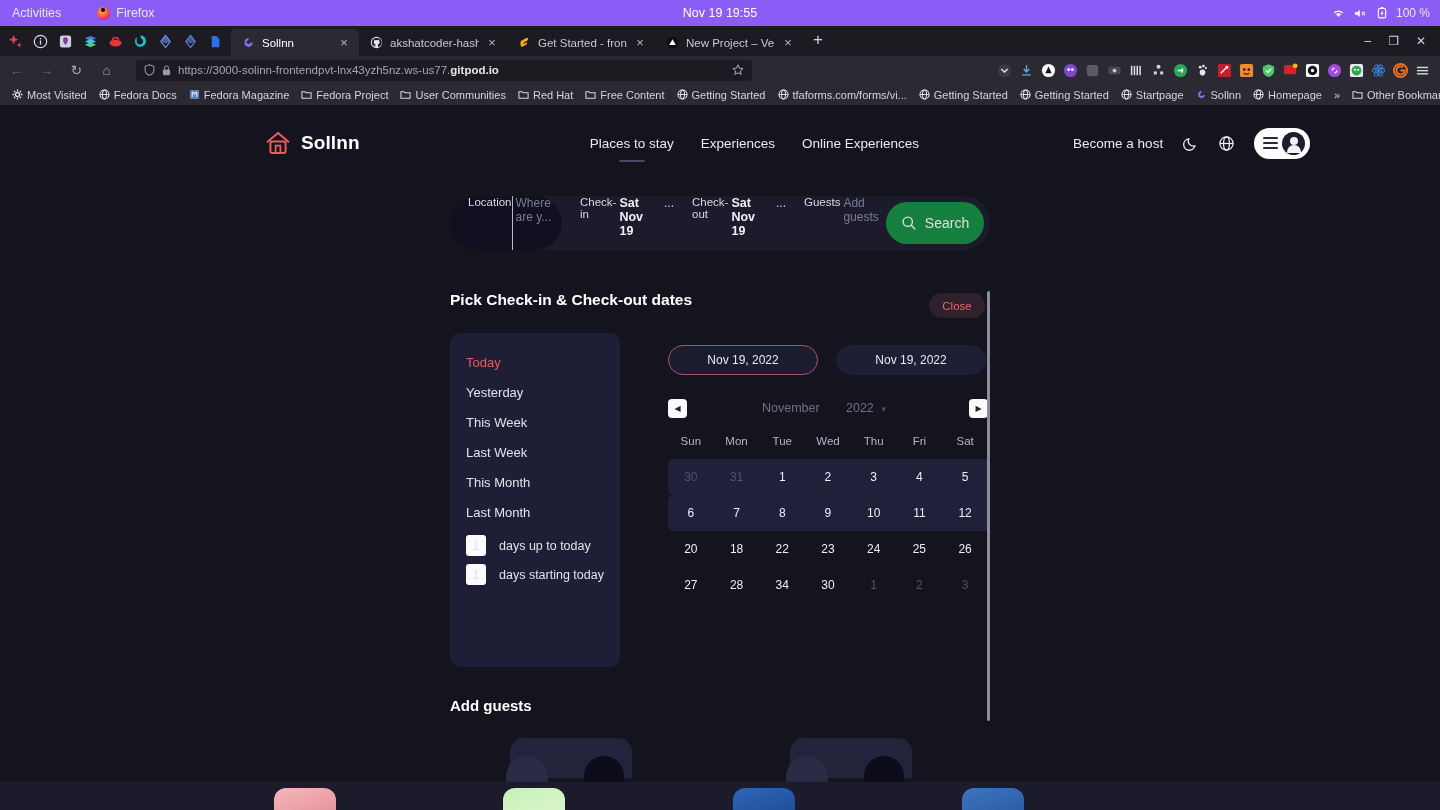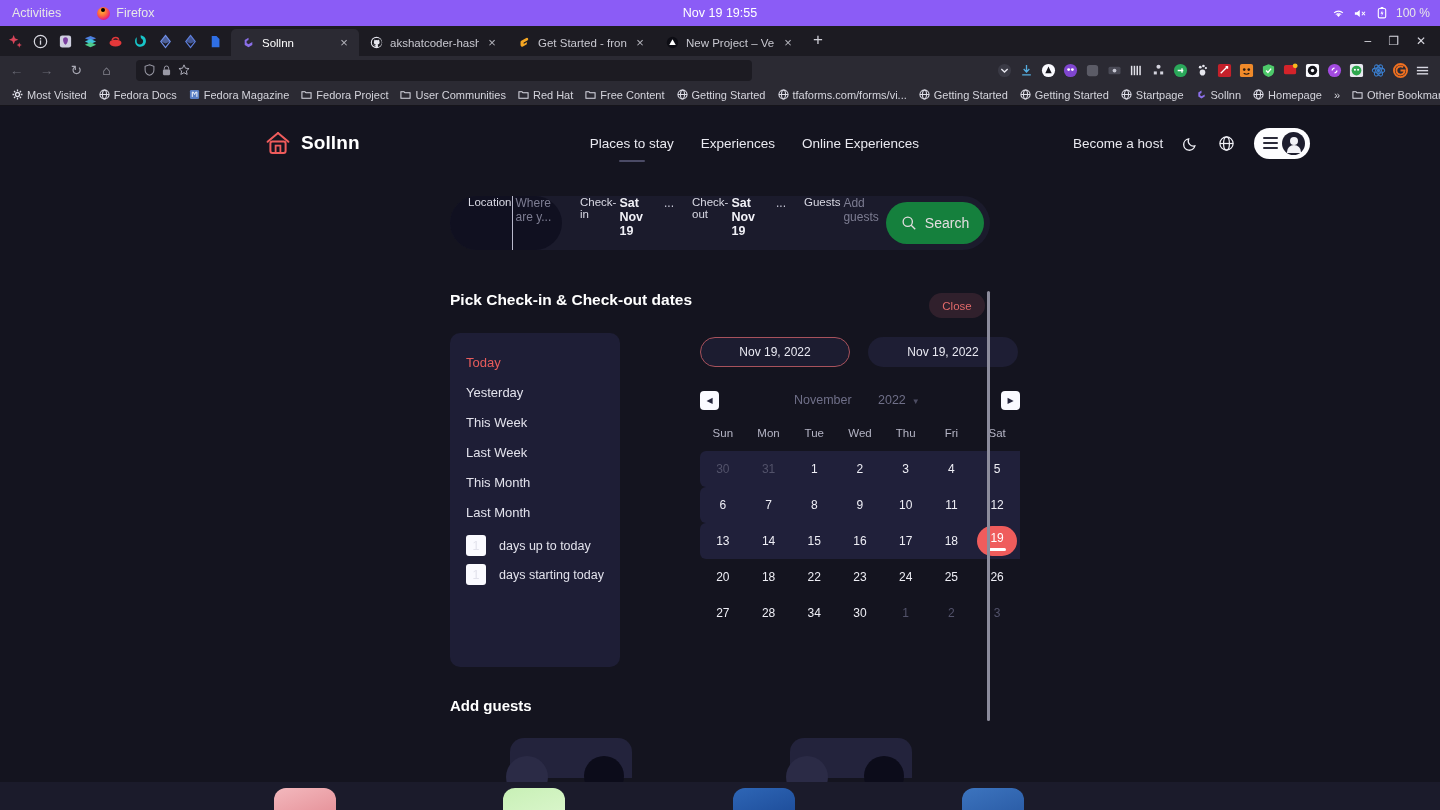--- a/index.html
+++ b/index.html
@@ -170,21 +170,21 @@
     font-size: 13px; color: #e2e2ec; margin-bottom: 15px; display:block;
   }
   .shortcuts .sc.active { color: #e85c5c; }
   .sc-input-row { display:flex; align-items:center; gap:13px; margin-bottom: 8px;}
   .sc-box {
     width: 20px; height: 21px; border-radius: 3px; background: #fafaff;
     color:#55556a; font-size: 10.5px; display:flex; align-items:center; justify-content:center;
   }
   .sc-input-row span { font-size: 12.5px; color: #e2e2ec; }
 
-  .calwrap { position:absolute; left: 218px; top: 4px; width: 320px; margin-left: 32px; }
+  .calwrap { position:absolute; left: 218px; top: 12px; width: 320px; }
   .chips { display: flex; gap: 18px; }
   .chip {
     width: 150px; height: 30px; border-radius: 16px; background: #1e1e34;
     display:flex; align-items:center; justify-content:center;
     color:#e9e9f2; font-size: 12px;
   }
   .chip.sel { border: 1px solid #a8525c; background:#1c1c30;}
   .monthbar {
     margin-top: 20px; height: 26px; display:flex; align-items:center; position:relative;
   }
@@ -370,20 +370,21 @@
   <span class="nav-btn">⌂</span>
 
   <div class="urlbar">
     <svg width="11" height="12" viewBox="0 0 12 13">
         <path d="M6 .8 10.8 2.4v4C10.8 9.4 8.6 11.4 6 12.2 3.4 11.4 1.2 9.4 1.2 6.4v-4Z" fill="none" stroke="#9a9aa6" stroke-width="1.1"></path>
       </svg>
     <svg width="9" height="11" viewBox="0 0 10 12">
         <rect x="1" y="5" width="8" height="6.2" rx="1.2" fill="#9a9aa6"></rect>
         <path d="M2.6 5V3.4a2.4 2.4 0 0 1 4.8 0V5" fill="none" stroke="#9a9aa6" stroke-width="1.1"></path>
       </svg>
+    <span class="url-text"><span>https://3000-solinn-frontendpvt-lnx43yzh5nz.ws-us77.</span><b>gitpod.io</b></span>
     <svg width="12" height="12" viewBox="0 0 14 14">
         <path d="M7 1 l1.7 3.9 4.2.4-3.2 2.8 1 4.1L7 10.1 3.3 12.2l1-4.1L1.1 5.3l4.2-.4Z" fill="none" stroke="#b4b4c0" stroke-width="1.1"></path>
       </svg>
   </div>
 
   <div class="ext-icons">
     <svg class="ext" viewBox="0 0 16 16">
         <circle cx="8" cy="8" r="7" fill="#3a3a45"></circle>
         <path d="M4.6 6.4 8 9.6l3.4-3.2" stroke="#e6e6ee" stroke-width="1.5" fill="none"></path>
       </svg>
@@ -735,34 +736,20 @@
           </tr>
           <tr class="hl">
             <td>6</td>
             <td>7</td>
             <td>8</td>
             <td>9</td>
             <td>10</td>
             <td>11</td>
             <td>12</td>
           </tr>
-          <tr class="hl">
-            <td>13</td>
-            <td>14</td>
-            <td>15</td>
-            <td>16</td>
-            <td>17</td>
-            <td>18</td>
-            <td>
-              <span class="daysel">
-                <span>19</span>
-                <i></i>
-              </span>
-            </td>
-          </tr>
           <tr>
             <td>20</td>
             <td>18</td>
             <td>22</td>
             <td>23</td>
             <td>24</td>
             <td>25</td>
             <td>26</td>
           </tr>
           <tr>

